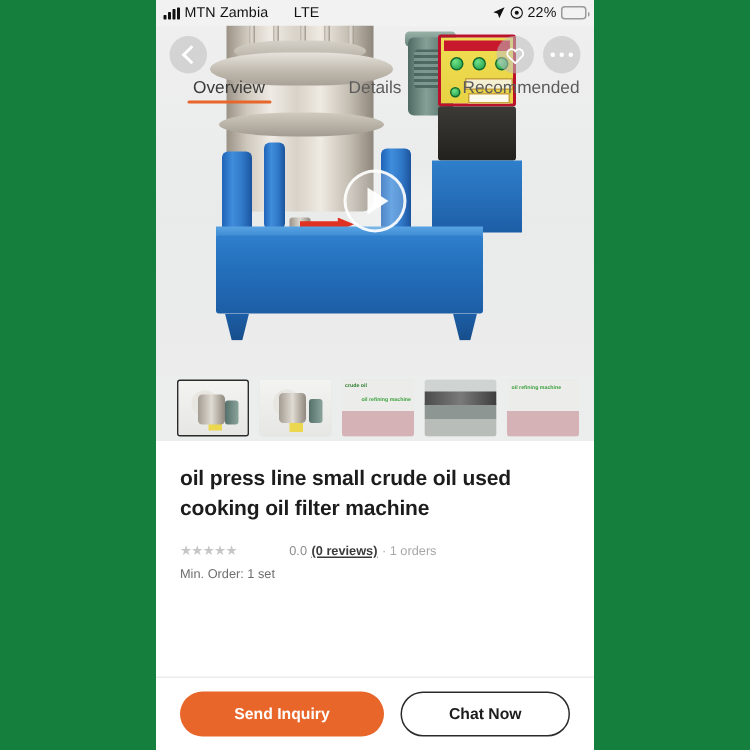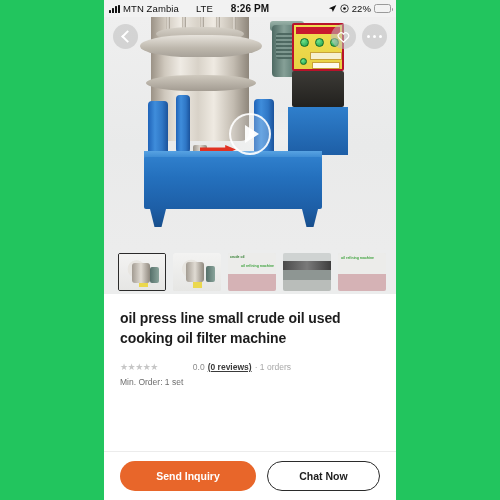--- a/index.html
+++ b/index.html
@@ -12,21 +12,21 @@
     background: #ffffff;
     font-family: "Liberation Sans", sans-serif;
     overflow: hidden;
   }
 
   
   .page {
     position: relative;
     width: 500px;
     height: 500px;
-    background: #22c55e;
+    background: #15803d;
   }
   .phone {
     position: absolute;
     left: 104px;
     top: 0;
     width: 292px;
     height: 500px;
     background: #ffffff;
     overflow: hidden;
   }
@@ -607,21 +607,20 @@
       <div class="sb-left">
         <span class="signal-bars">
           <i></i>
             <i></i>
             <i></i>
             <i></i>
         </span>
         <span class="sb-carrier">MTN Zambia</span>
         <span class="sb-lte">LTE</span>
       </div>
-      <div class="sb-center">8:26 PM</div>
       <div class="sb-right">
         <svg class="loc-icon" width="9" height="9" viewBox="0 0 10 10">
           <path d="M9.3 1L1 4.6l3.3 1.1L5.4 9z" fill="#111"></path>
         </svg>
         <svg class="lpm-icon" width="9" height="9" viewBox="0 0 12 12">
           <circle cx="6" cy="6" r="5" fill="none" stroke="#111" stroke-width="1"></circle>
           <circle cx="6" cy="6" r="1.8" fill="#111"></circle>
         </svg>
         <span class="sb-batt-pct">22%</span>
         <span class="batt">
@@ -685,20 +684,32 @@
         </div>
         <div class="circ-btn more">
           <span class="dots">
               <span></span>
               <span></span>
               <span></span>
             </span>
         </div>
       </div>
 
+      <div class="tabs">
+        <div class="tab active">
+          <span>Overview</span>
+          <span class="tab-underline"></span>
+        </div>
+        <div class="tab">
+          <span>Details</span>
+        </div>
+        <div class="tab">
+          <span>Recommended</span>
+        </div>
+      </div>
     </div>
 
     <div class="thumbs">
       <div class="thumb selected">
         <span class="th-a">
             <span class="th-motor"></span>
             <span class="th-yellow"></span>
           </span>
       </div>
       <div class="thumb">

